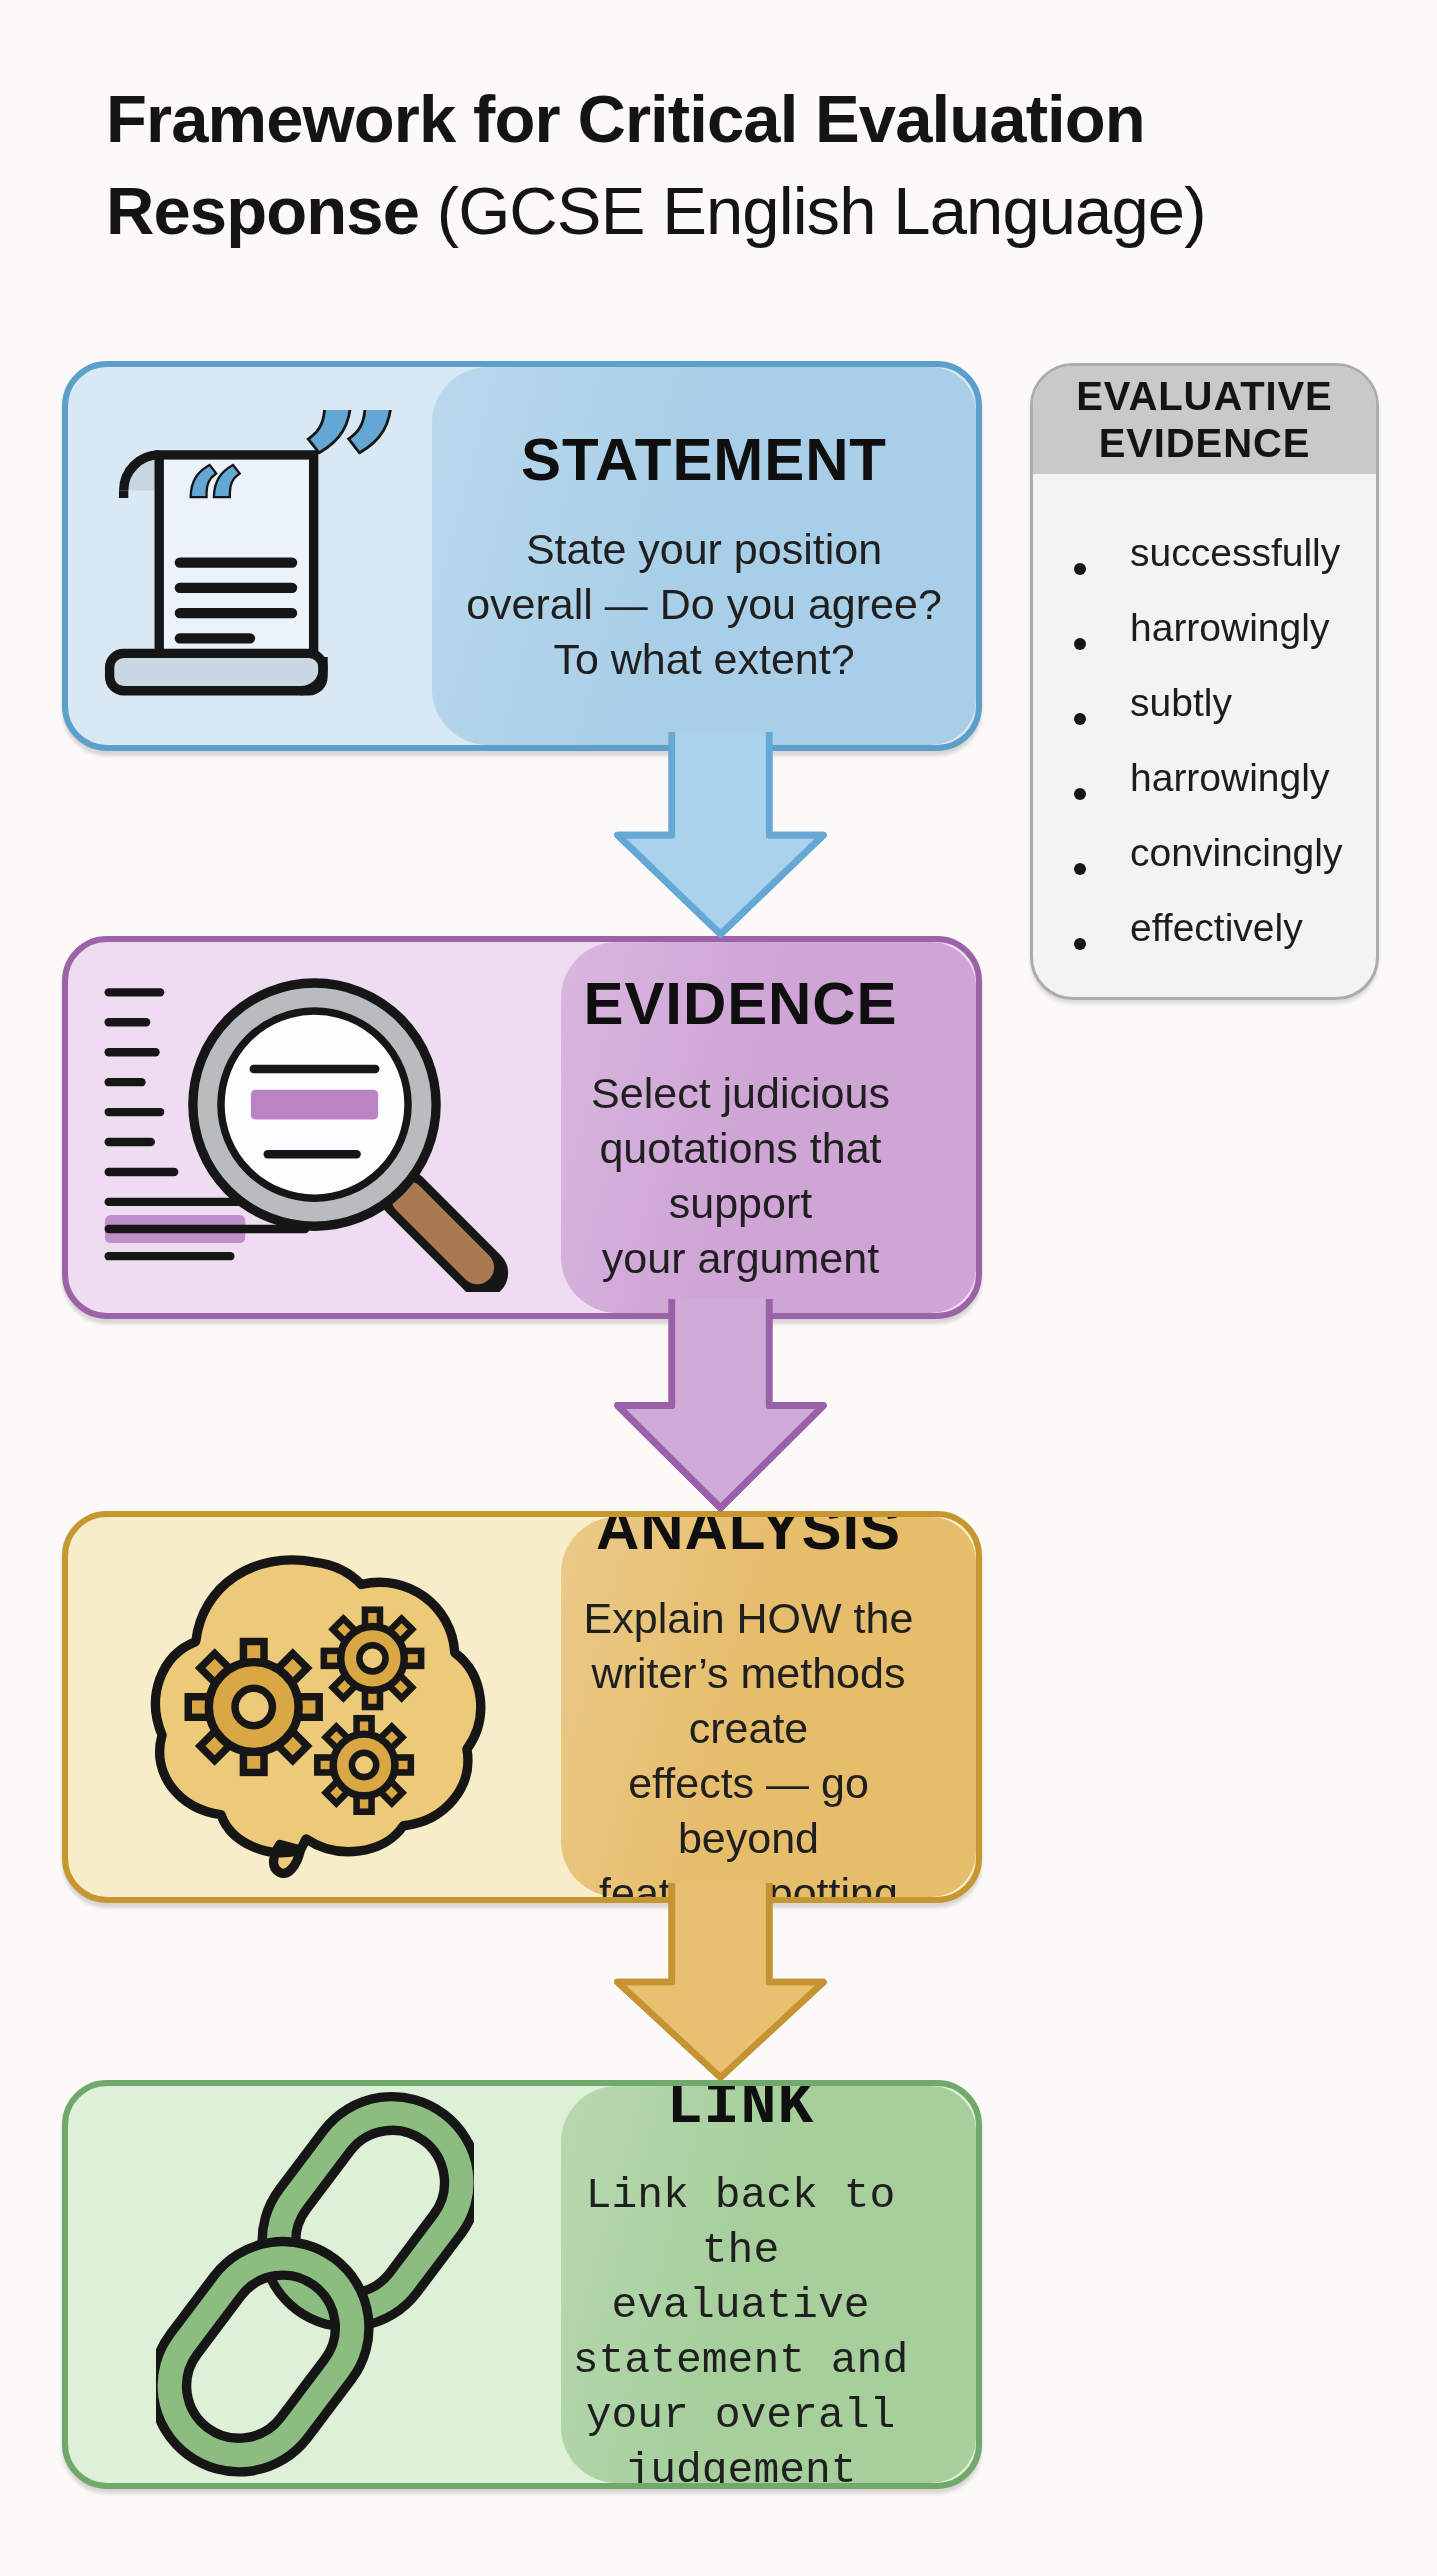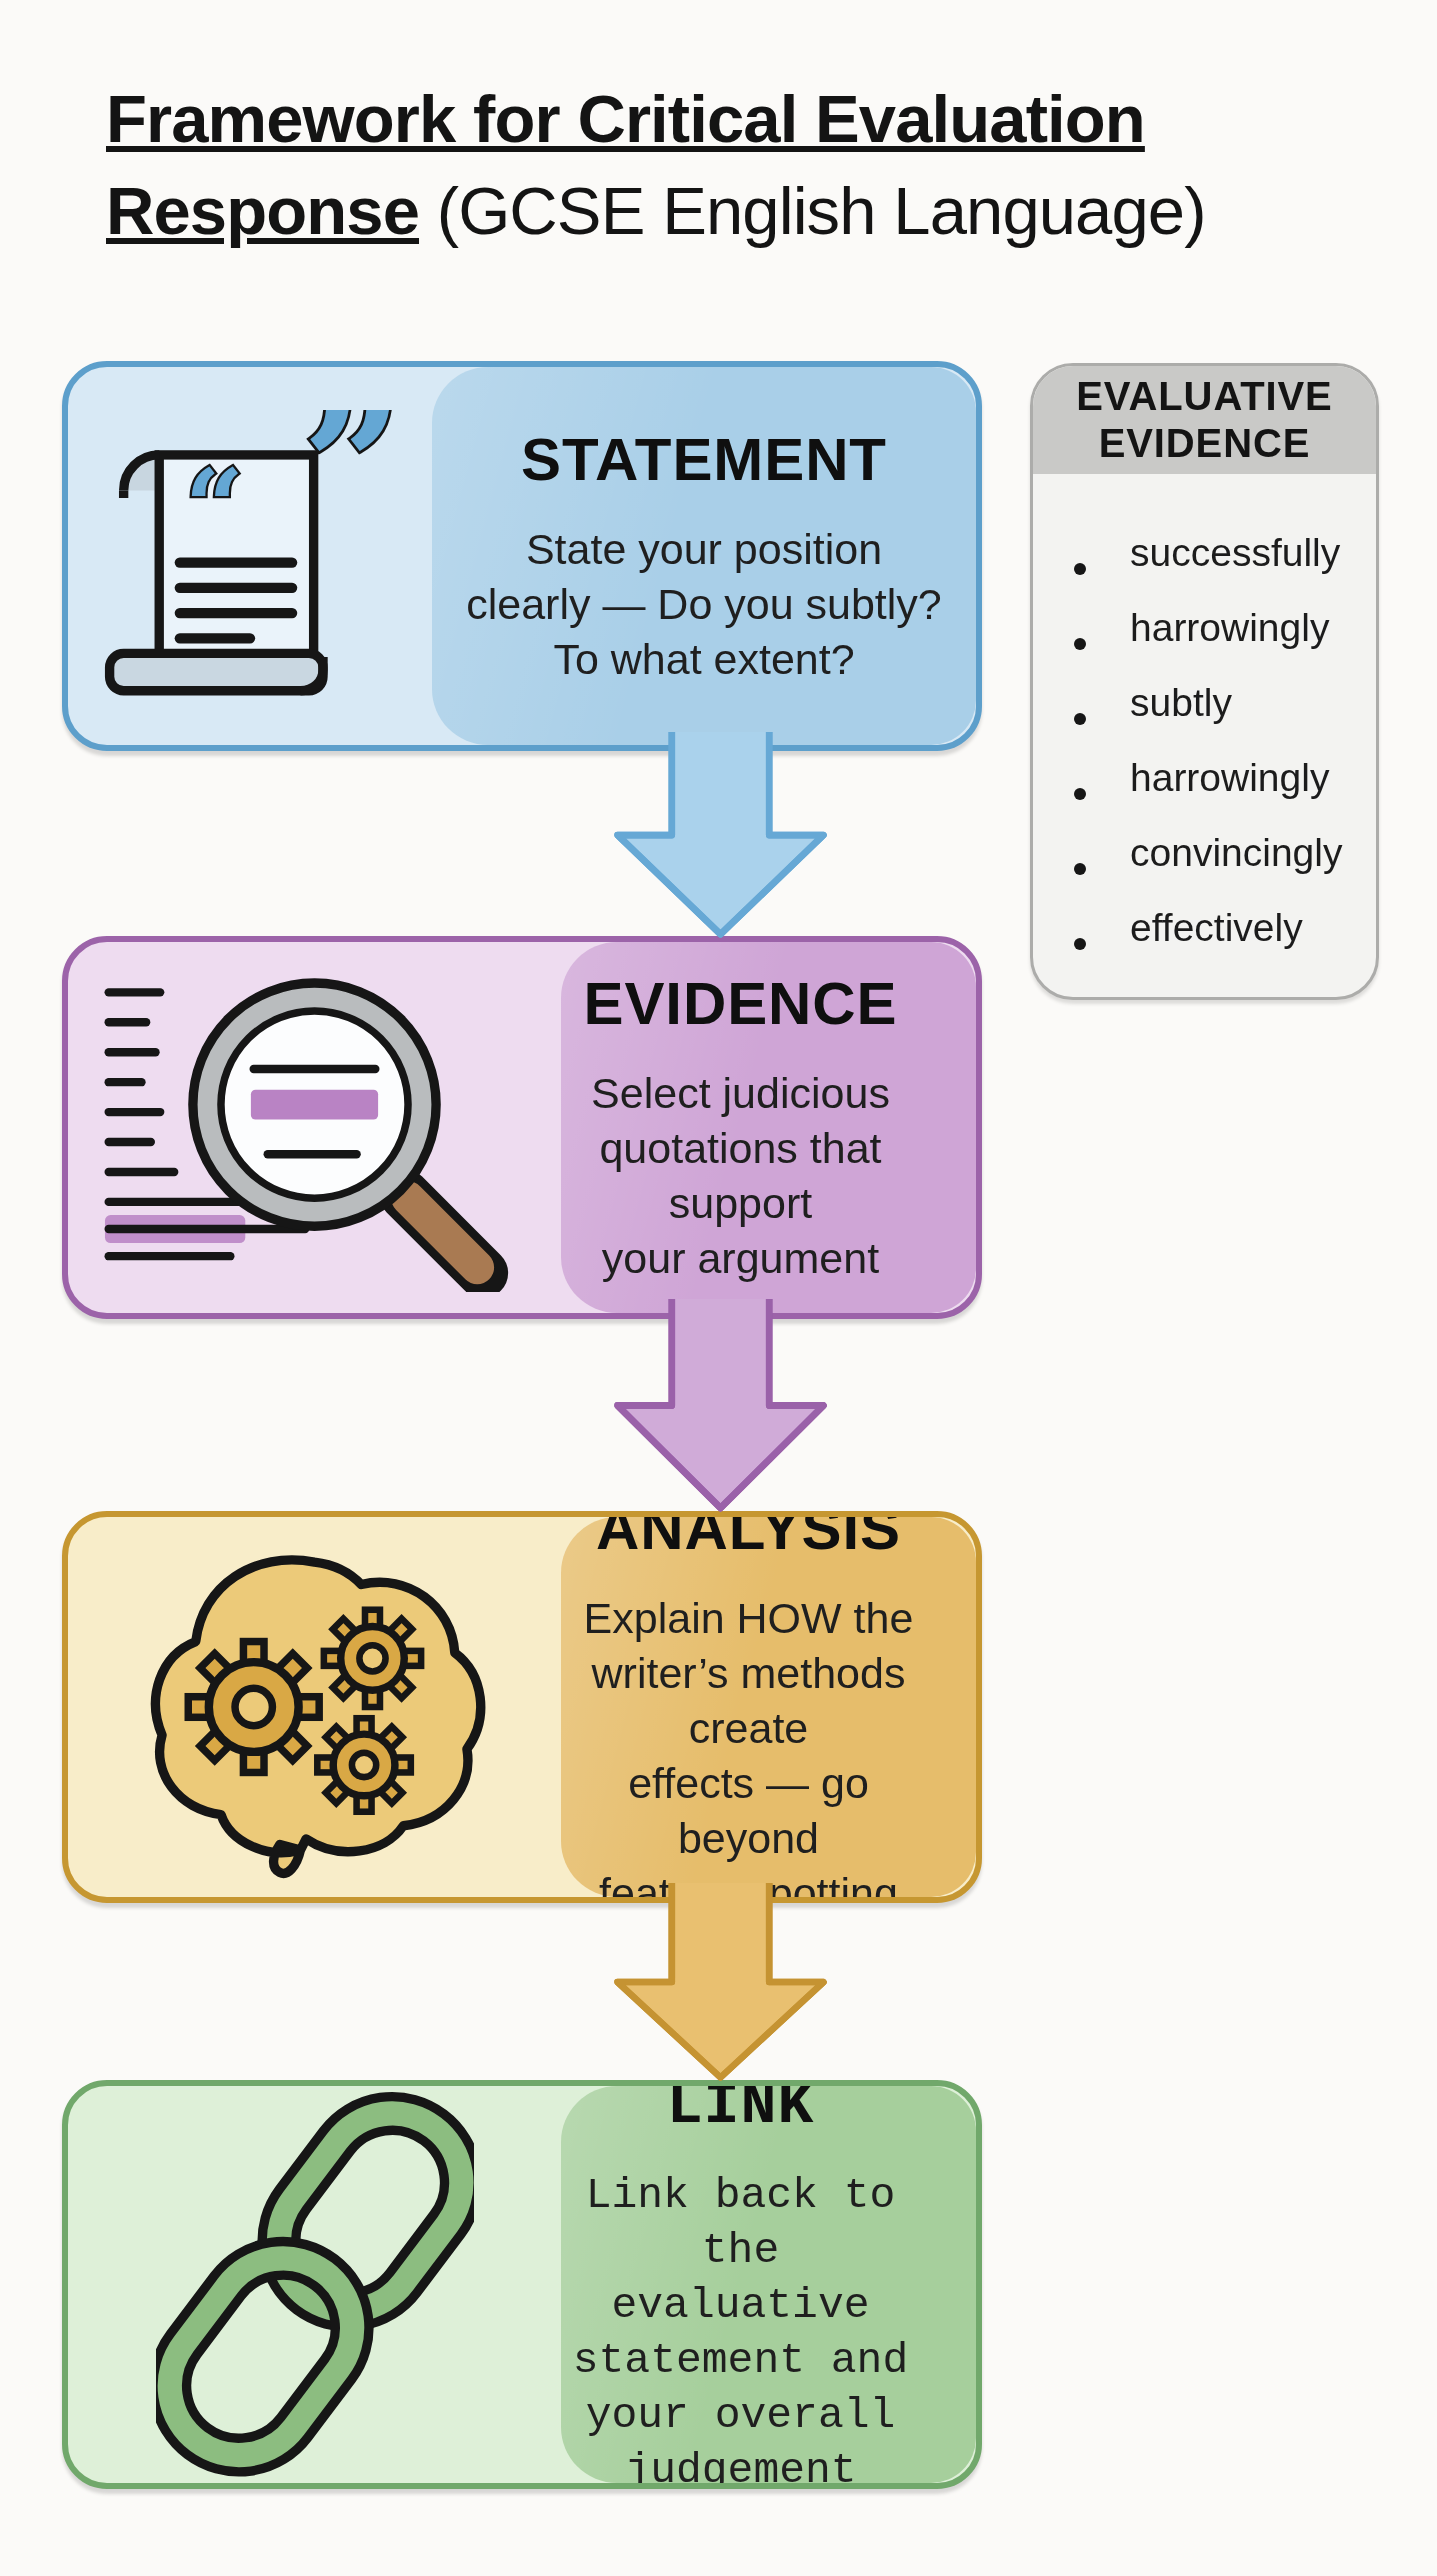--- a/index.html
+++ b/index.html
@@ -4,21 +4,21 @@
 <style>
   html,body{margin:0;padding:0;background:#e8e8e8;}
   .canvas{
     position:relative; width:1438px; height:2576px;
     background:#fbfaf8; overflow:hidden;
     font-family:"Liberation Sans", sans-serif;
   }
   
   .title{position:absolute; left:106px; top:73px; width:1310px; color:#141414;
          font-size:67px; line-height:92px; letter-spacing:-0.9px;}
-  .title .bold{font-weight:bold;text-decoration:underline;}
+  .title .bold{font-weight:bold;}
   .title .regular{font-weight:normal;}
   
   .card{position:absolute; left:62px; width:908px; border-radius:45px;
         box-shadow:0 4.7px 3.7px rgba(0,0,0,0.14);}
   .card-inner{position:absolute; inset:0; border-radius:45px; overflow:hidden;}
   .card--statement{top:361px;  height:378px; background:#d8e9f5; border:6.6px solid #5d9fcb;}
   .card--evidence {top:936px; height:371px; background:#eedcf0; border:6.6px solid #9c63a9;}
   .card--analysis {top:1511px; height:380px; background:#f8edc9; border:6.6px solid #c69731;}
   .card--link     {top:2080px; height:397px; background:#def0d8; border:6.6px solid #71a86b;}
   .card-left{position:absolute; left:0; top:0; bottom:0; display:flex;
@@ -71,21 +71,21 @@
     <div><span class="bold">Response</span><span class="regular"> (GCSE English Language)</span></div>
   </div>
 
   <div class="card card--statement">
     <div class="card-inner">
       <div class="card-right">
         <div class="panel-content">
           <div class="step-heading">STATEMENT</div>
           <div class="step-body">
             <div>State your position</div>
-            <div>clearly — Do you subtly?</div>
+            <div>overall — Do you agree?</div>
             <div>To what extent?</div>
           </div>
         </div>
       </div>
       <div class="card-left">
         <svg width="356" height="292" viewBox="0 0 380 312">
           <text x="300" y="128" font-size="190" font-weight="bold" text-anchor="middle" font-family="DejaVu Serif, serif" fill="#64a7d4" stroke="#151515" stroke-width="6" paint-order="stroke">”</text>
           <path d="M55,86 a38,38 0 0 1 38,-38 L93,86 Z" fill="#c8d6e0"></path>
           <rect x="93" y="48" width="165" height="214" fill="#eaf3fa" stroke="#161616" stroke-width="10"></rect>
           <path d="M55,86 a38,38 0 0 1 38,-38" fill="none" stroke="#161616" stroke-width="10"></path>

